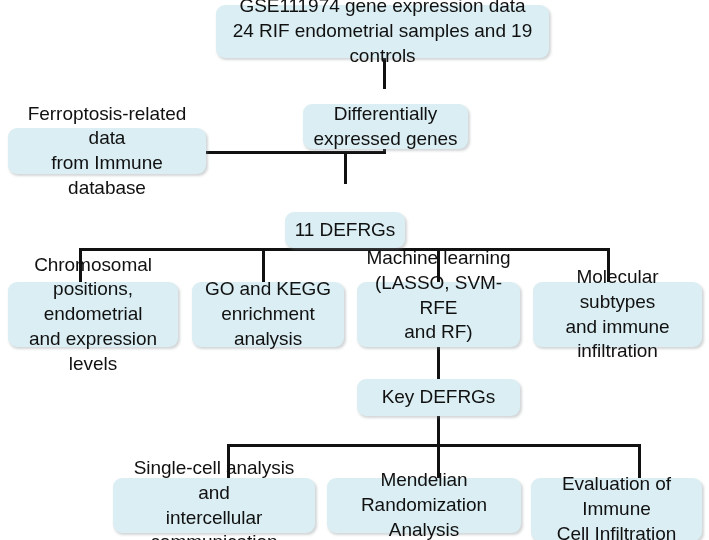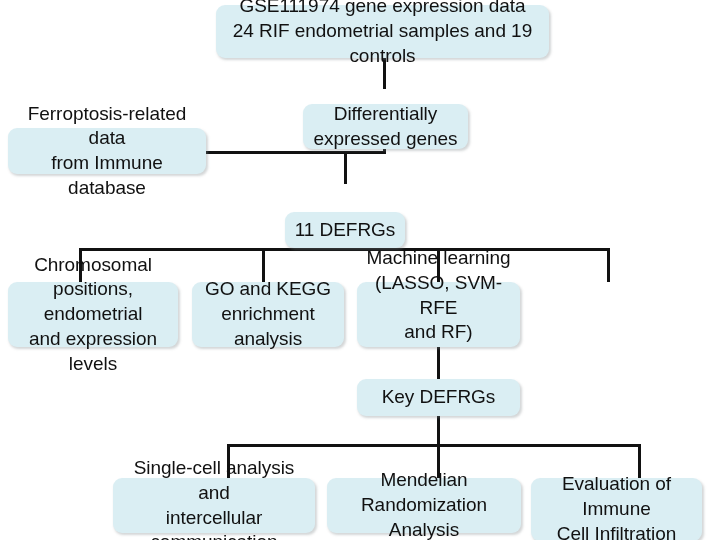--- a/index.html
+++ b/index.html
@@ -123,20 +123,26 @@
   </div>
 
   <div class="node" style="left:357px; top:282px; width:163px; height:65px;align-items:flex-end;">
     <span>
       <span>Machine learning</span>
       <span>(LASSO, SVM-RFE</span>
       <span>and RF)</span>
     </span>
   </div>
 
+  <div class="node" style="left:533px; top:282px; width:169px; height:65px;">
+    <span>
+      <span>Molecular subtypes</span>
+      <span>and immune infiltration</span>
+    </span>
+  </div>
 
   <div class="node" style="left:357px; top:379px; width:163px; height:37px;">
     <span>
       <span>Key DEFRGs</span>
     </span>
   </div>
 
   <div class="node" style="left:113px; top:478px; width:202px; height:55px;">
     <span>
       <span>Single-cell analysis and</span>

